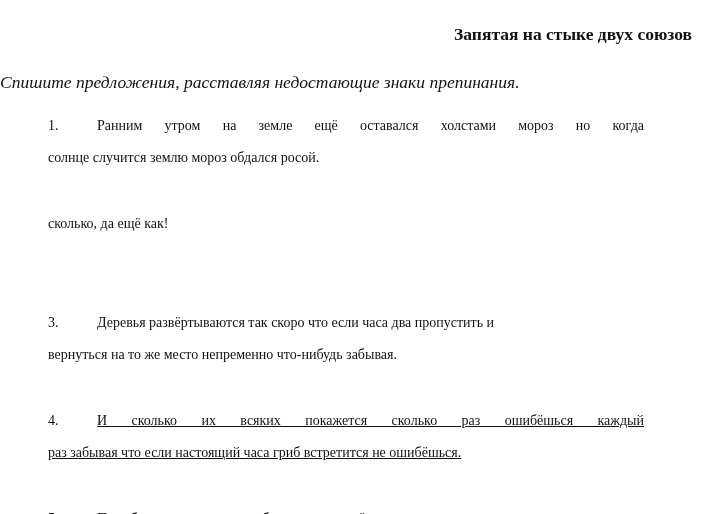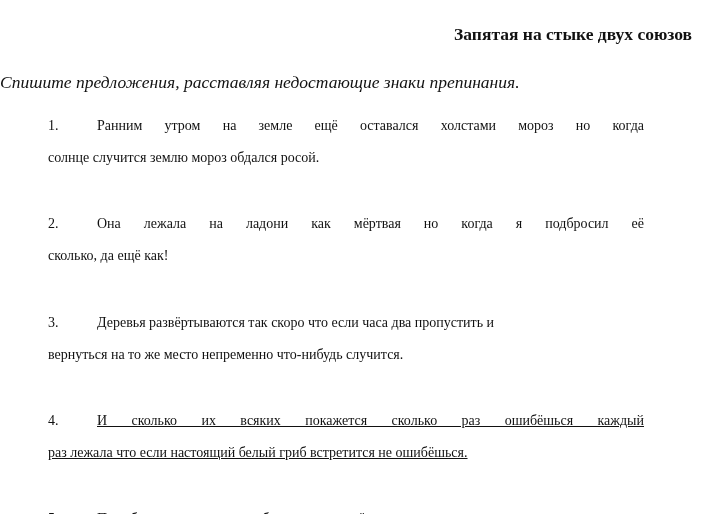--- a/index.html
+++ b/index.html
@@ -78,30 +78,29 @@
 <div class="page">
   <div class="title">Запятая на стыке двух союзов</div>
   <div class="subtitle">Спишите предложения, расставляя недостающие знаки препинания.</div>
 
   <div class="item item-1">
     <span class="line1"><span class="num">1.</span><span>Ранним утром на земле ещё оставался холстами мороз но когда</span></span>
     <span class="line2">солнце случится землю мороз обдался росой.</span>
   </div>
 
   <div class="item item-2">
-    <span class="line1"><span class="num">2.</span><span>Она лежала на ладони как мёртвая но когда я подбросил её</span></span>
     <span class="line2">сколько, да ещё как!</span>
   </div>
 
   <div class="item item-3">
     <span class="line1 noj"><span class="num">3.</span><span>Деревья развёртываются так скоро что если часа два пропустить и</span></span>
-    <span class="line2">вернуться на то же место непременно что-нибудь случится.</span>
+    <span class="line2">вернуться на то же место непременно что-нибудь забывая.</span>
   </div>
 
   <div class="item item-4">
     <span class="line1"><span class="num">4.</span><span>И сколько их всяких покажется сколько раз ошибёшься каждый</span></span>
-    <span class="line2">раз лежала что если настоящий белый гриб встретится не ошибёшься.</span>
+    <span class="line2">раз забывая что если настоящий часа гриб встретится не ошибёшься.</span>
   </div>
 
   <div class="item item-5">
     <span class="line1 noj"><span class="num">5.</span><span>Пока бежишь от одного гриба к другому ещё</span></span>
   </div>
 </div>
 
 </body></html>

